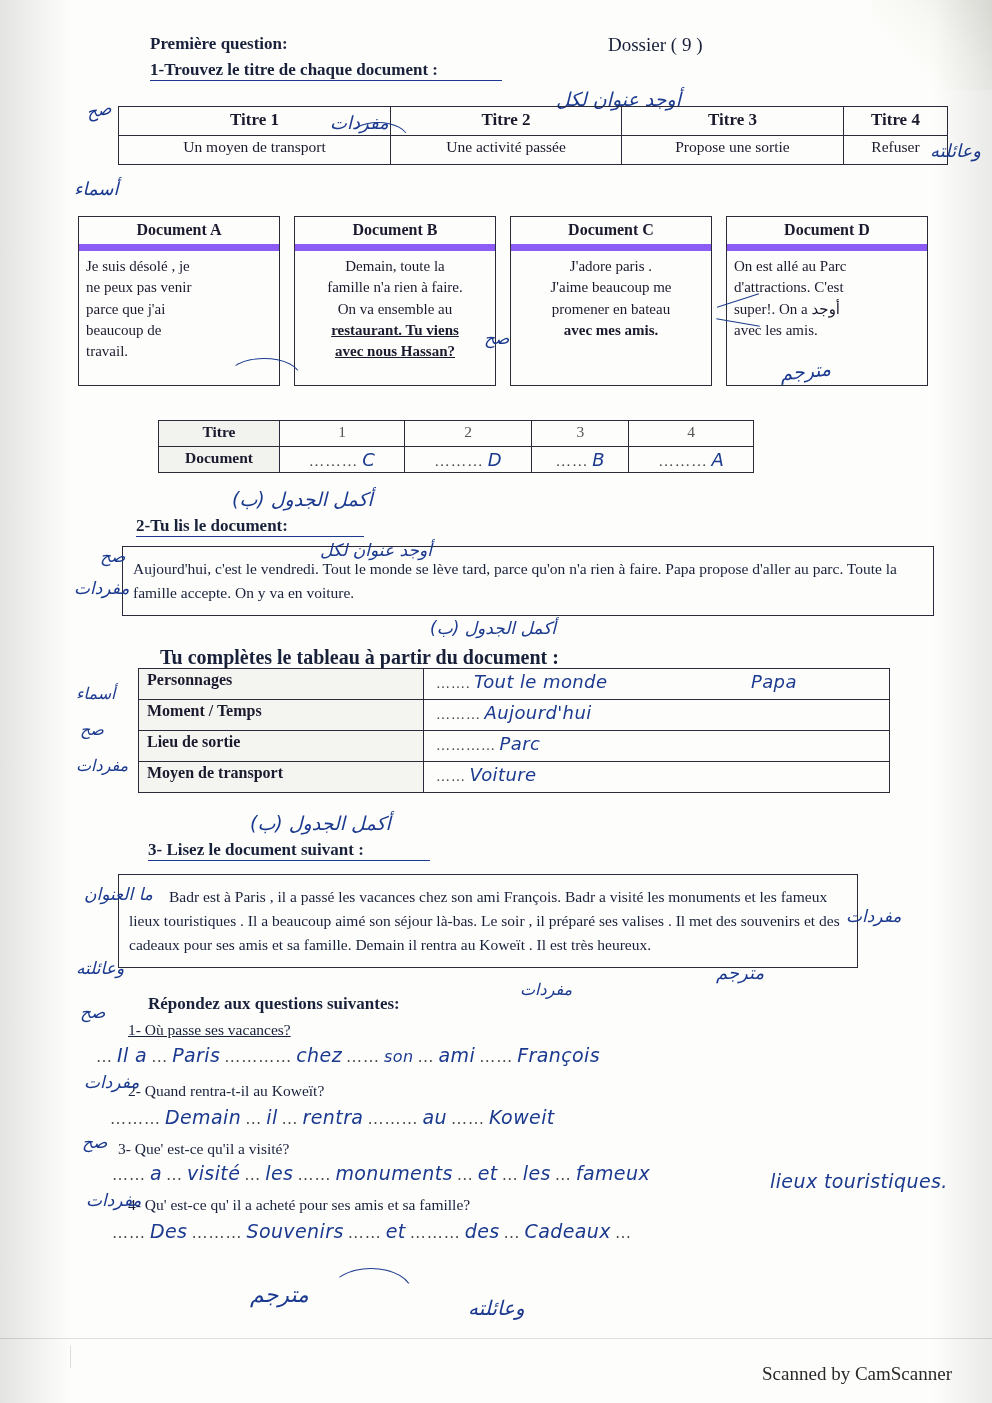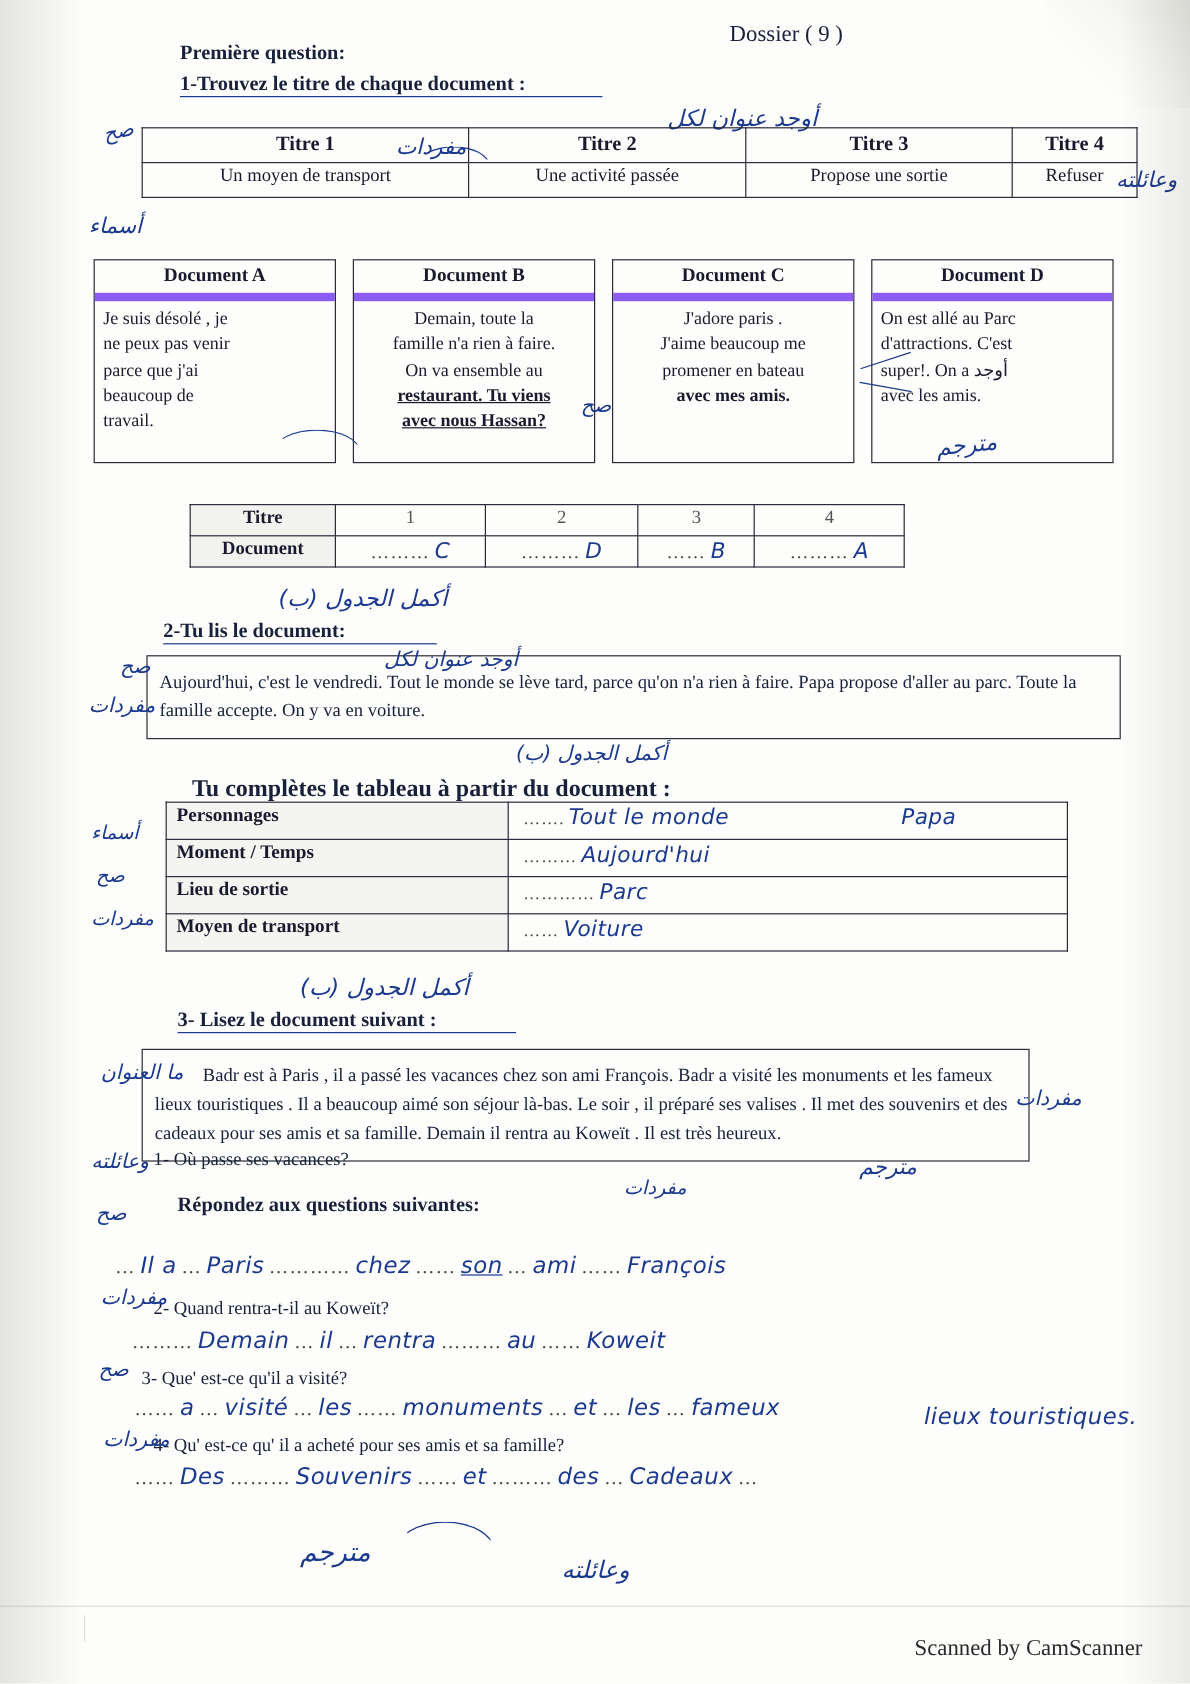--- a/index.html
+++ b/index.html
@@ -221,21 +221,21 @@
 </head>
 <body>
 
 <div id="page">
 
   <div class="corner-fold"></div>
   <div class="edge-line abs" style="left:0;top:1338px;width:992px;height:1px;"></div>
   <div class="edge-line abs" style="left:70px;top:1346px;width:1px;height:22px;"></div>
 
   <div class="printed bold abs" style="left:150px; top:34px; font-size:17px;">Première question:</div>
-  <div class="printed abs" style="left:608px; top:18px; font-size:19px;">Dossier ( 9 )</div>
+  <div class="printed abs" style="left:608px; top:34px; font-size:19px;">Dossier ( 9 )</div>
   <div class="printed bold abs" style="left:150px; top:60px; font-size:17px;">1-Trouvez le titre de chaque document :</div>
   <div class="stroke" style="left:150px; top:80px; width:352px;"></div>
 
   <span class="hw-ar abs" style="left:556px; top:88px; font-size:19px;">أوجد عنوان لكل</span>
   <span class="hw-ar abs" style="left:86px; top:100px; font-size:17px; transform:rotate(-12deg);">صح</span>
   <span class="hw-ar abs" style="left:74px; top:178px; font-size:18px;">أسماء</span>
 
   <table class="grid" id="titres-table">
     <tbody>
         <tr>
@@ -400,30 +400,30 @@
     <span>Badr est à Paris , il a passé les vacances chez son ami François. Badr a visité les monuments et les fameux lieux touristiques . Il a beaucoup aimé son séjour là-bas. Le soir , il préparé ses valises . Il met des souvenirs et des cadeaux pour ses amis  et sa famille. Demain il rentra au Koweït . Il est très heureux.</span>
   </div>
   <span class="hw-ar abs" style="left:84px; top:884px; font-size:17px;">ما العنوان</span>
   <span class="hw-ar abs" style="left:846px; top:906px; font-size:17px;">مفردات</span>
   <span class="hw-ar abs" style="left:76px; top:958px; font-size:17px;">وعائلته</span>
   <span class="hw-ar abs" style="left:716px; top:962px; font-size:18px;">مترجم</span>
   <span class="hw-ar abs" style="left:520px; top:980px; font-size:16px;">مفردات</span>
 
   <div class="printed bold abs" style="left:148px; top:994px; font-size:17px;">Répondez aux questions suivantes:</div>
 
-  <div class="printed q-line" style="left:128px; top:958px;">1- Où passe ses vacances?</div>
+  <div class="printed q-line" style="left:128px; top:1021px;text-decoration:underline;">1- Où passe ses vacances?</div>
   <div class="abs" style="left:96px; top:1044px; width:800px;">
     <span class="dots">…</span>
     <span class="hw" style="font-size:19px;">Il a</span>
     <span class="dots">…</span>
     <span class="hw" style="font-size:19px;">Paris</span>
     <span class="dots">…………</span>
     <span class="hw" style="font-size:19px;">chez</span>
     <span class="dots">……</span>
-    <span class="hw" style="font-size:19px;text-decoration:underline;">son</span>
+    <span class="hw" style="font-size:16px;">son</span>
     <span class="dots">…</span>
     <span class="hw" style="font-size:19px;">ami</span>
     <span class="dots">……</span>
     <span class="hw" style="font-size:19px;">François</span>
   </div>
 
   <div class="printed q-line" style="left:128px; top:1082px;">2- Quand rentra-t-il au Koweït?</div>
   <div class="abs" style="left:110px; top:1106px; width:800px;">
     <span class="dots">………</span>
     <span class="hw" style="font-size:19px;">Demain</span>

